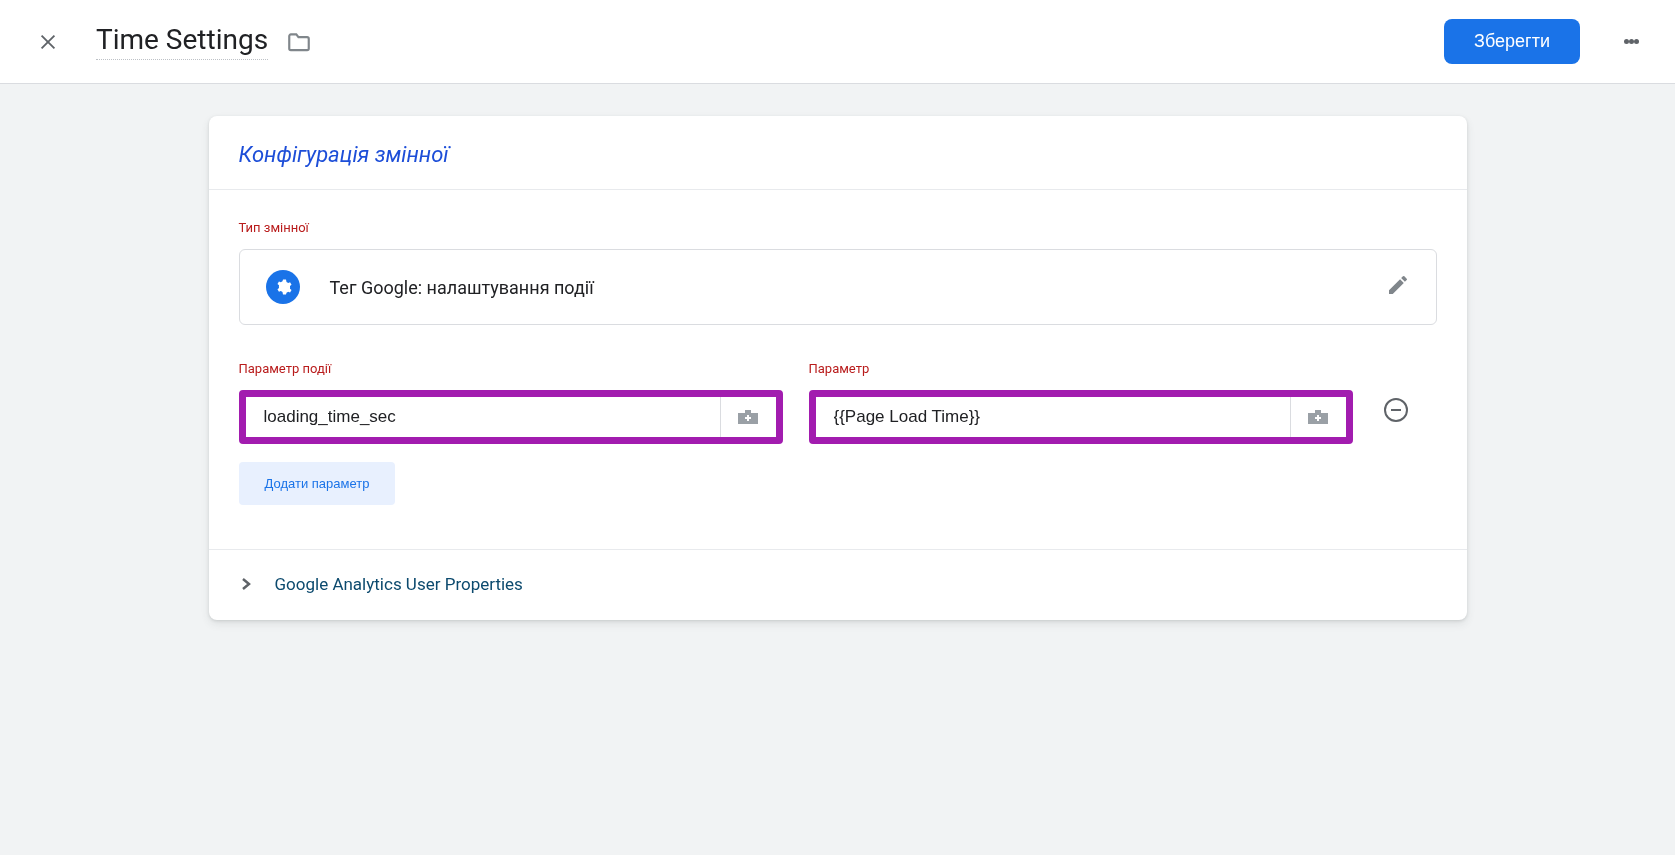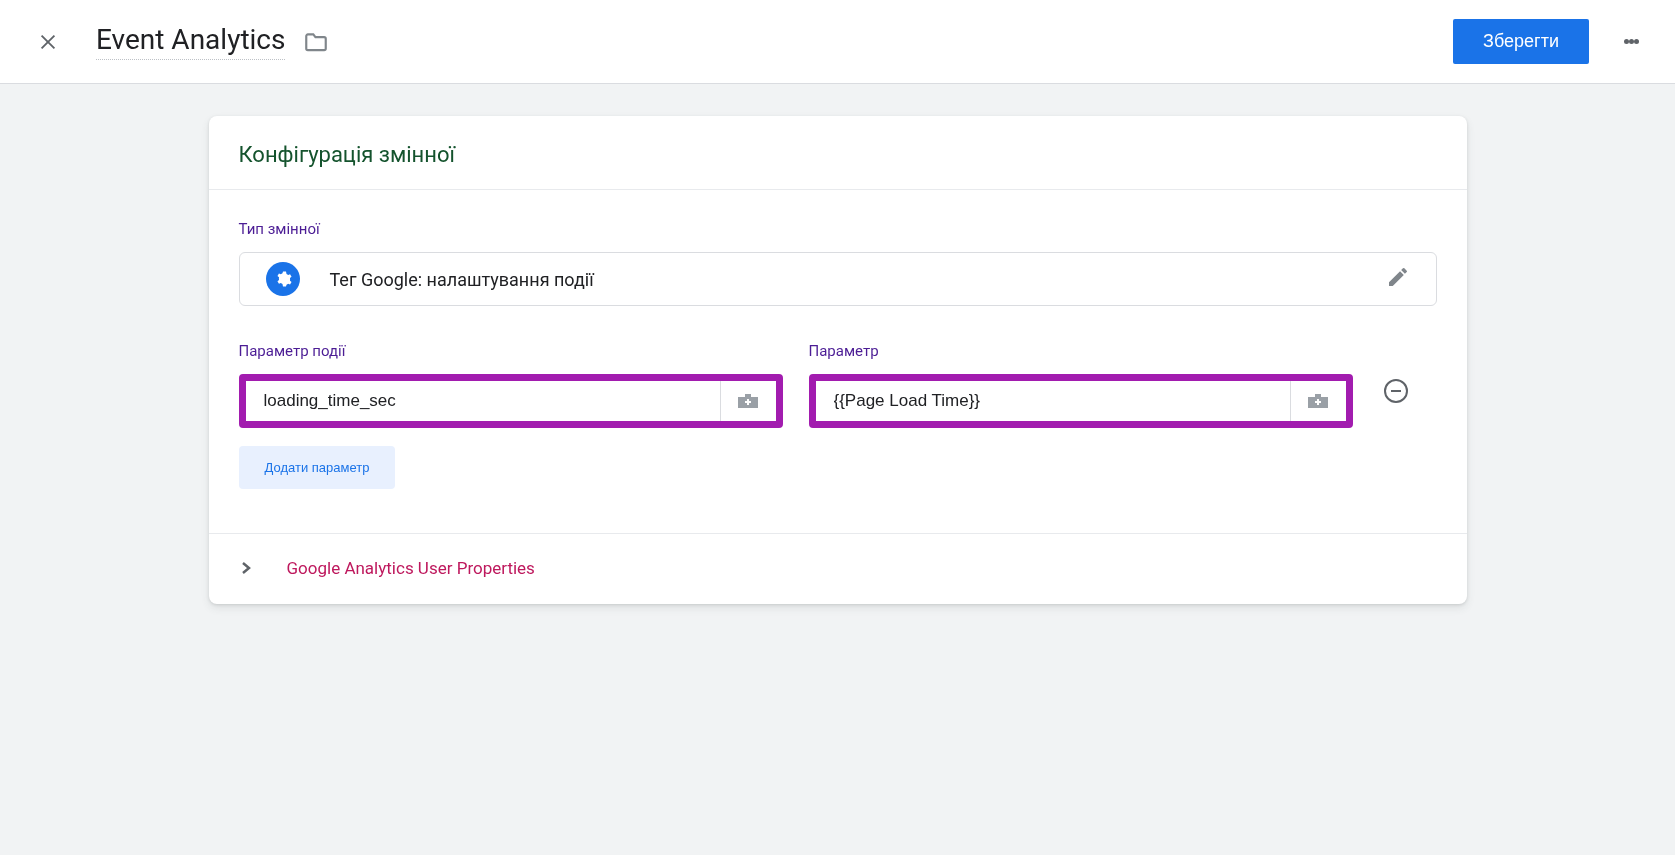--- a/index.html
+++ b/index.html
@@ -42,63 +42,64 @@
   .folder-icon {
     color:#5f6368;
     display:flex; align-items:center; justify-content:center;
     cursor:pointer;
   }
   .folder-icon svg { width:26px; height:26px; fill:none; stroke:#80868b; stroke-width:2; }
   .save-btn {
     background:#1a73e8;
     color:#fff;
     border:none;
-    border-radius:2px;
+    border-radius:8px;
     font-size:18px;
     font-weight:500;
     padding: 12px 30px;
     cursor:pointer;
-    margin-right: 28px;
+    margin-right: 37px;
   }
   .overflow-btn {
     width:28px; height:28px;
     display:flex; align-items:center; justify-content:center;
     cursor:pointer;
     color:#5f6368;
   }
   .dot { width:5px; height:5px; background:#5f6368; border-radius:50%; margin:2.5px 0; }
 
   .card {
     background:#fff;
     width: 1258px;
     margin: 32px auto 0 auto;
     border-radius: 8px;
     box-shadow: 0 1px 3px rgba(60,64,67,.15), 0 4px 8px rgba(60,64,67,.1);
   }
   .card-header {
     padding: 26px 30px 22px 30px;
     font-size: 22px;
     font-weight: 400;
-    color:#14532d;
+    color:#1d4ed8;
     border-bottom: 1px solid #e8eaed;
+    font-style: italic;
   }
   .card-body {
     padding: 30px 30px 10px 30px;
   }
   .field-label {
-    font-size: 15px;
-    color:#4c1d95;
+    font-size: 13px;
+    color:#b91c1c;
     margin-bottom: 14px;
   }
   .type-selector {
     border:1px solid #dadce0;
     border-radius:6px;
     display:flex;
     align-items:center;
-    padding: 9px 26px;
+    padding: 20px 26px;
     cursor:pointer;
     margin-bottom: 36px;
   }
   .gear-circle {
     width:34px; height:34px;
     background:#1a73e8;
     border-radius:50%;
     display:flex; align-items:center; justify-content:center;
     margin-right: 30px;
   }
@@ -177,36 +178,35 @@
     padding: 24px 30px 26px 30px;
     cursor:pointer;
   }
   .chevron {
     margin-right: 22px;
     display:flex; align-items:center; justify-content:center;
   }
   .chevron svg { width:14px; height:14px; stroke:#5f6368; stroke-width:2.5; fill:none; }
   .collapsible-label {
     font-size: 17px;
-    color:#be185d;
-    margin-left:12px;
+    color:#0c4a6e;
   }
 </style>
 </head>
 <body>
 
 <div class="header">
   <div class="close-btn">
     <svg viewBox="0 0 24 24">
         <line x1="5" y1="5" x2="19" y2="19"></line>
         <line x1="19" y1="5" x2="5" y2="19"></line>
       </svg>
   </div>
   <div class="title-input-wrap">
-    <span class="title-text">Event Analytics</span>
+    <span class="title-text">Time Settings</span>
     <span class="folder-icon">
       <svg viewBox="0 0 24 24">
           <path d="M3 6.5A1.5 1.5 0 0 1 4.5 5h5l2 2.5h8A1.5 1.5 0 0 1 21 9v9a1.5 1.5 0 0 1-1.5 1.5h-15A1.5 1.5 0 0 1 3 18V6.5z"></path>
         </svg>
     </span>
   </div>
   <button class="save-btn">Зберегти</button>
   <div class="overflow-btn">
     <div class="dot"></div>
       <div class="dot"></div>

